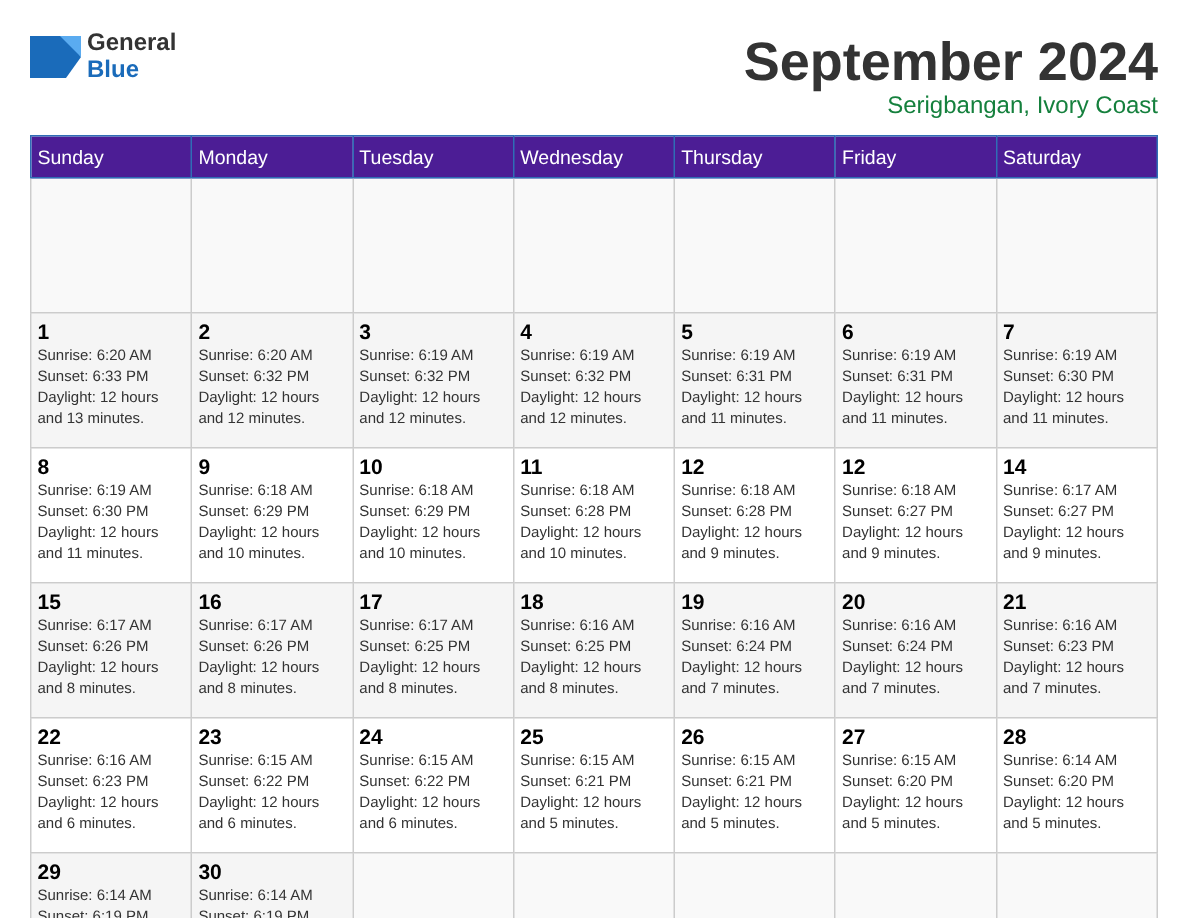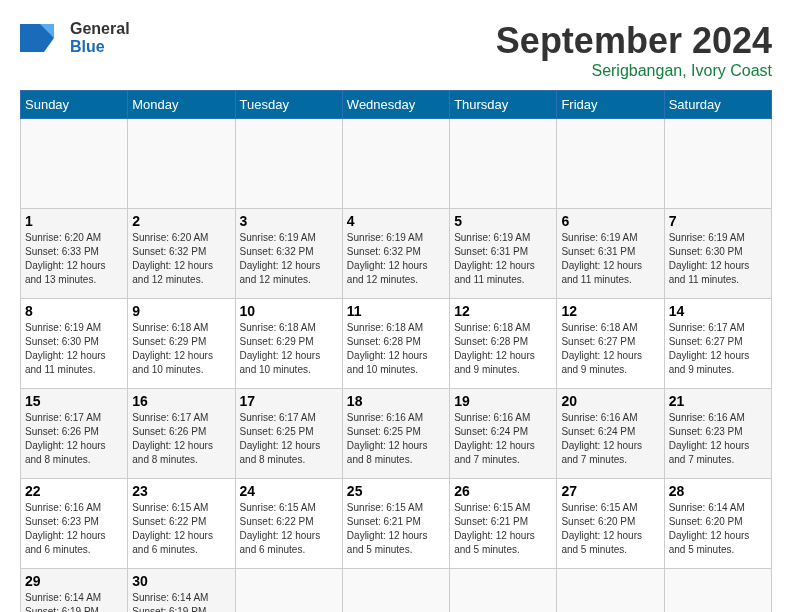--- a/index.html
+++ b/index.html
@@ -12,32 +12,32 @@
     }
     .header {
       display: flex;
       justify-content: space-between;
       align-items: flex-start;
       margin-bottom: 10px;
     }
     .logo {
       display: flex;
       align-items: center;
-      gap: 16px;
+      gap: 4px;
     }
     .title-area { text-align: right; }
     .month-title { font-size: 36px; color: #333; font-weight: bold; }
     .location-title { font-size: 16px; color: #15803d; }
     table {
       width: 100%;
       border-collapse: collapse;
       font-size: 11px;
     }
     th {
-      background-color: #0369a1;
+      background-color: #4c1d95;
       color: white;
       padding: 6px 4px;
       text-align: left;
       font-size: 13px;
       font-weight: normal;
       border: 1px solid #2f6db5;
     }
     td {
       border: 1px solid #ccc;
       padding: 4px;

